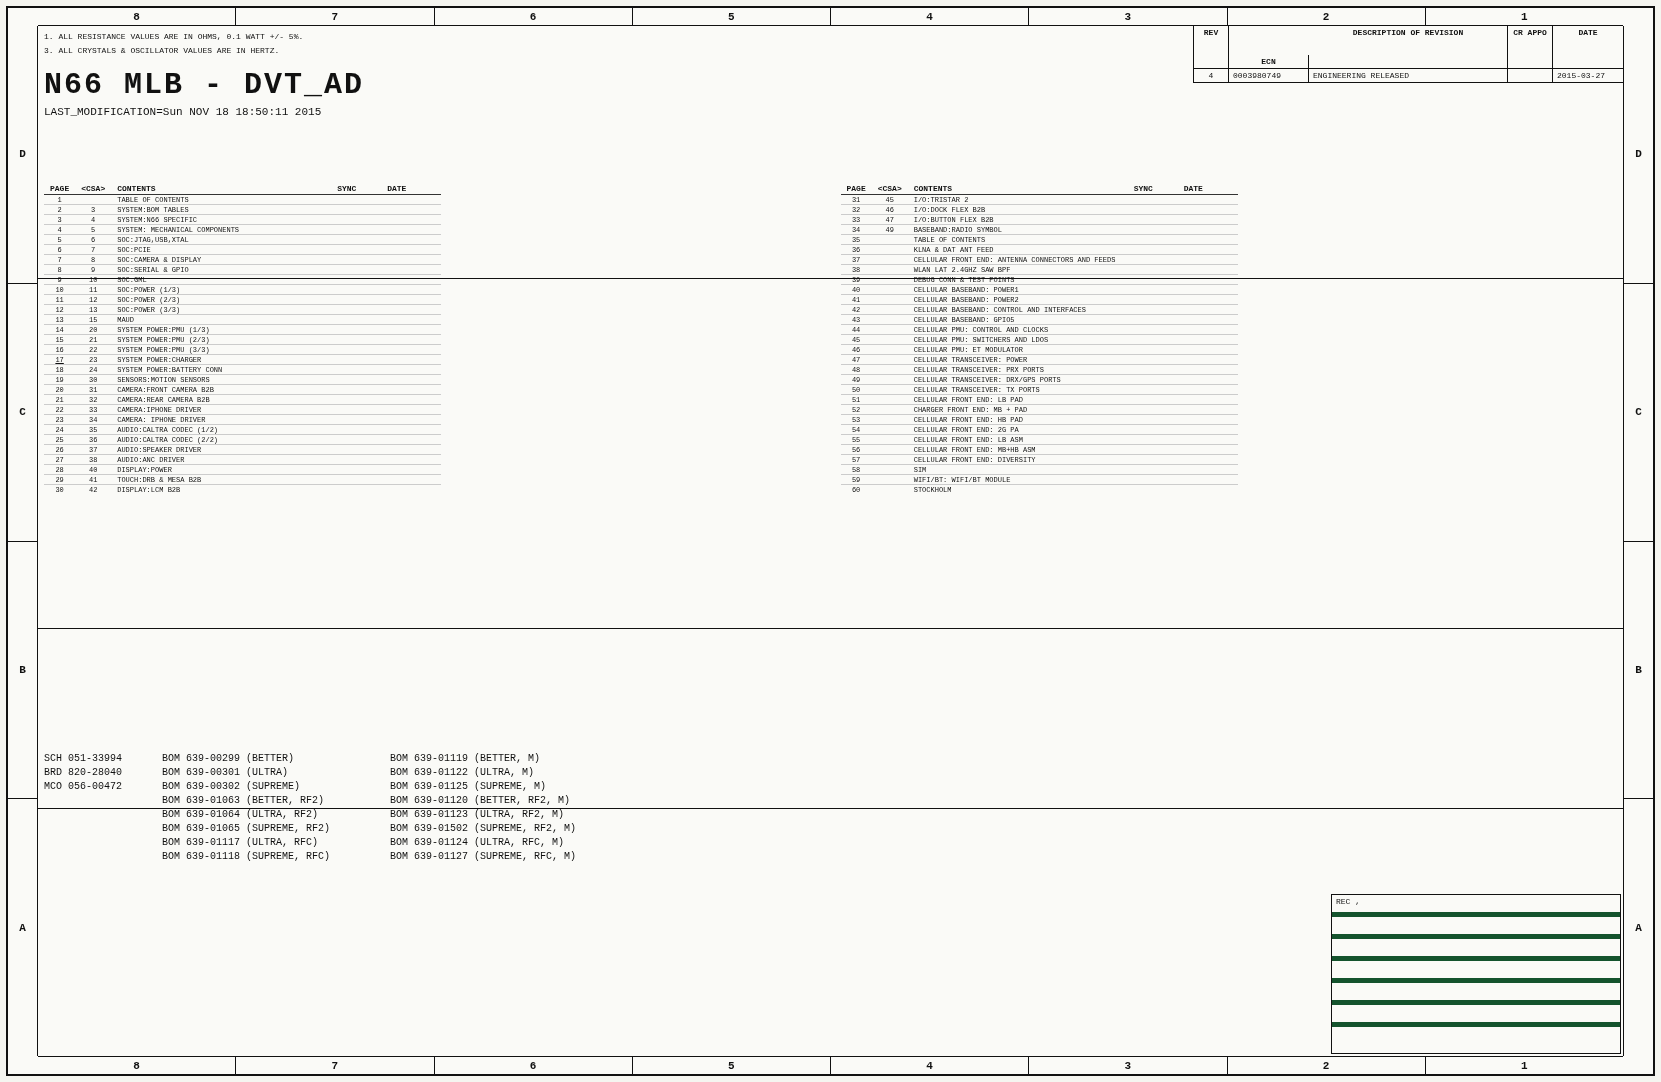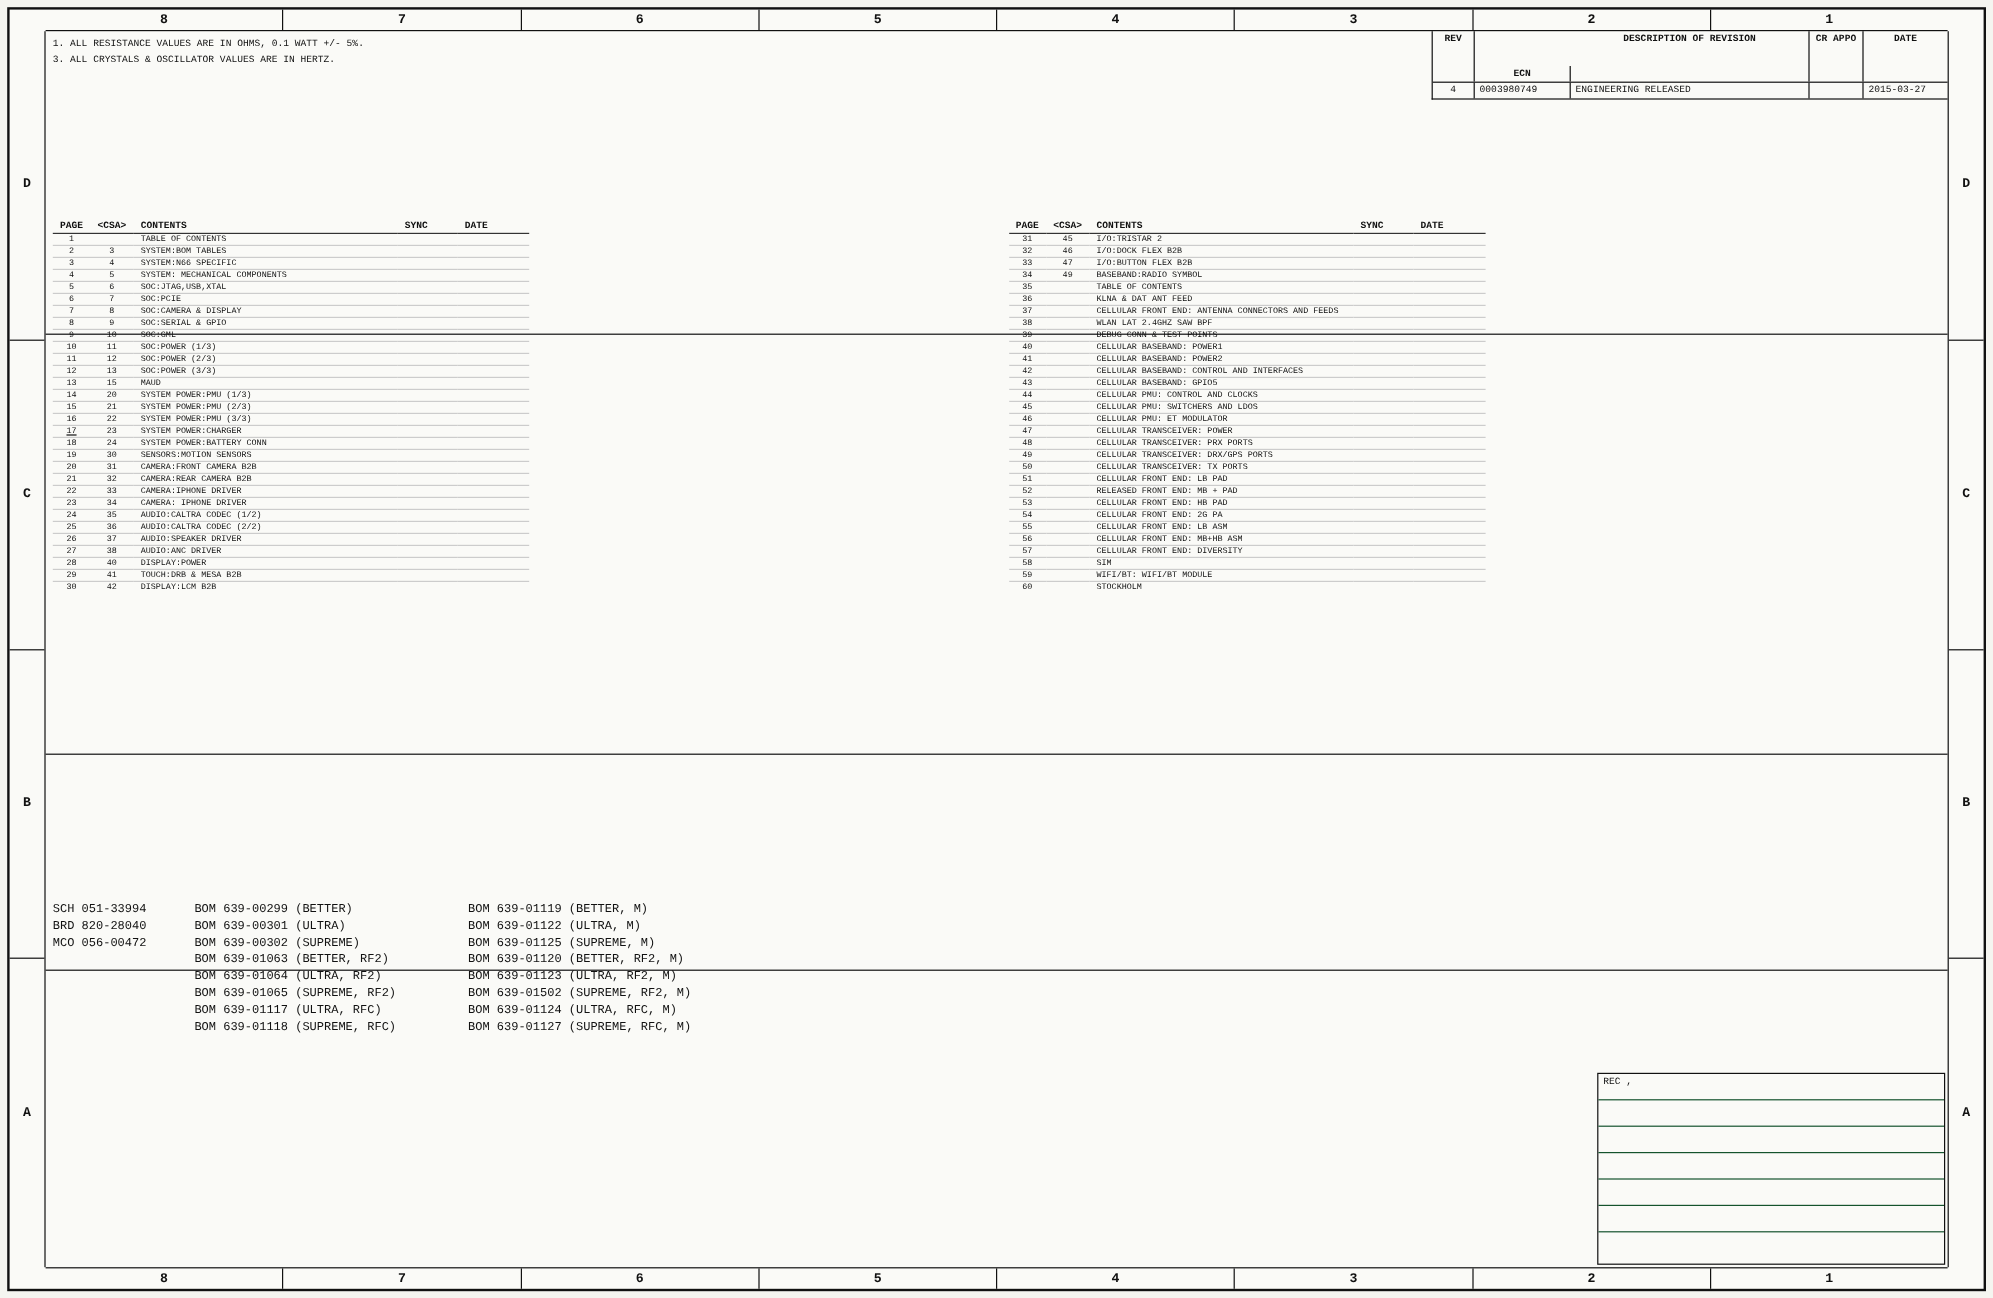--- a/index.html
+++ b/index.html
@@ -214,21 +214,21 @@
     .bottom-right-box {
       position: absolute;
       bottom: 20px;
       right: 32px;
       width: 290px;
       height: 160px;
       border: 1px solid #111;
     }
     .brb-row {
       height: 22px;
-      border-bottom: 1px solid #14532d;
+      border-bottom: 5px solid #14532d;
       display: flex;
     }
     .brb-row:last-child { border-bottom: none; }
     .brb-cell {
       flex: 1;
       border-right: 1px solid #111;
       padding: 2px 4px;
       font-size: 8px;
     }
     .brb-cell:last-child { border-right: none; }
@@ -302,20 +302,24 @@
     </div>
     <div class="revision-row">
       <div class="revision-cell" style="width:35px;text-align:center;">4</div>
       <div class="revision-cell" style="width:80px;">0003980749</div>
       <div class="revision-cell" style="flex:1;">ENGINEERING RELEASED</div>
       <div class="revision-cell" style="width:45px;"></div>
       <div class="revision-cell" style="width:70px;">2015-03-27</div>
     </div>
   </div>
 
+  <div class="title-area">
+    <div class="main-title">N66 MLB - DVT_AD</div>
+    <div class="sub-title">LAST_MODIFICATION=Sun NOV 18 18:50:11 2015</div>
+  </div>
 
   <div class="toc-container">
 
     <div style="flex:1;">
       <table class="toc-table">
         <thead>
           <tr>
             <th class="col-page">PAGE</th>
             <th class="col-csa">&lt;CSA&gt;</th>
             <th class="col-contents">CONTENTS</th>
@@ -693,21 +697,21 @@
             <tr>
               <td style="text-align: center;">51</td>
               <td style="text-align: center;"></td>
               <td>CELLULAR FRONT END: LB PAD</td>
               <td></td>
               <td></td>
             </tr>
             <tr>
               <td style="text-align: center;">52</td>
               <td style="text-align: center;"></td>
-              <td>RELEASED FRONT END: MB + PAD</td>
+              <td>CHARGER FRONT END: MB + PAD</td>
               <td></td>
               <td></td>
             </tr>
             <tr>
               <td style="text-align: center;">53</td>
               <td style="text-align: center;"></td>
               <td>CELLULAR FRONT END: HB PAD</td>
               <td></td>
               <td></td>
             </tr>

